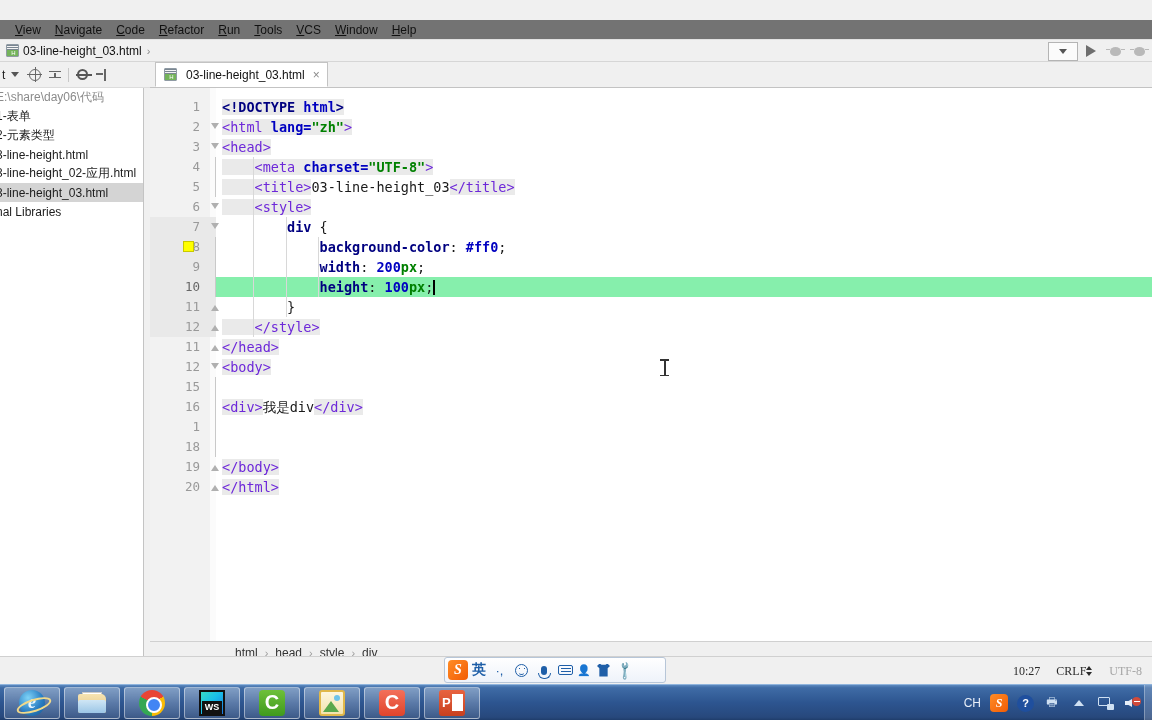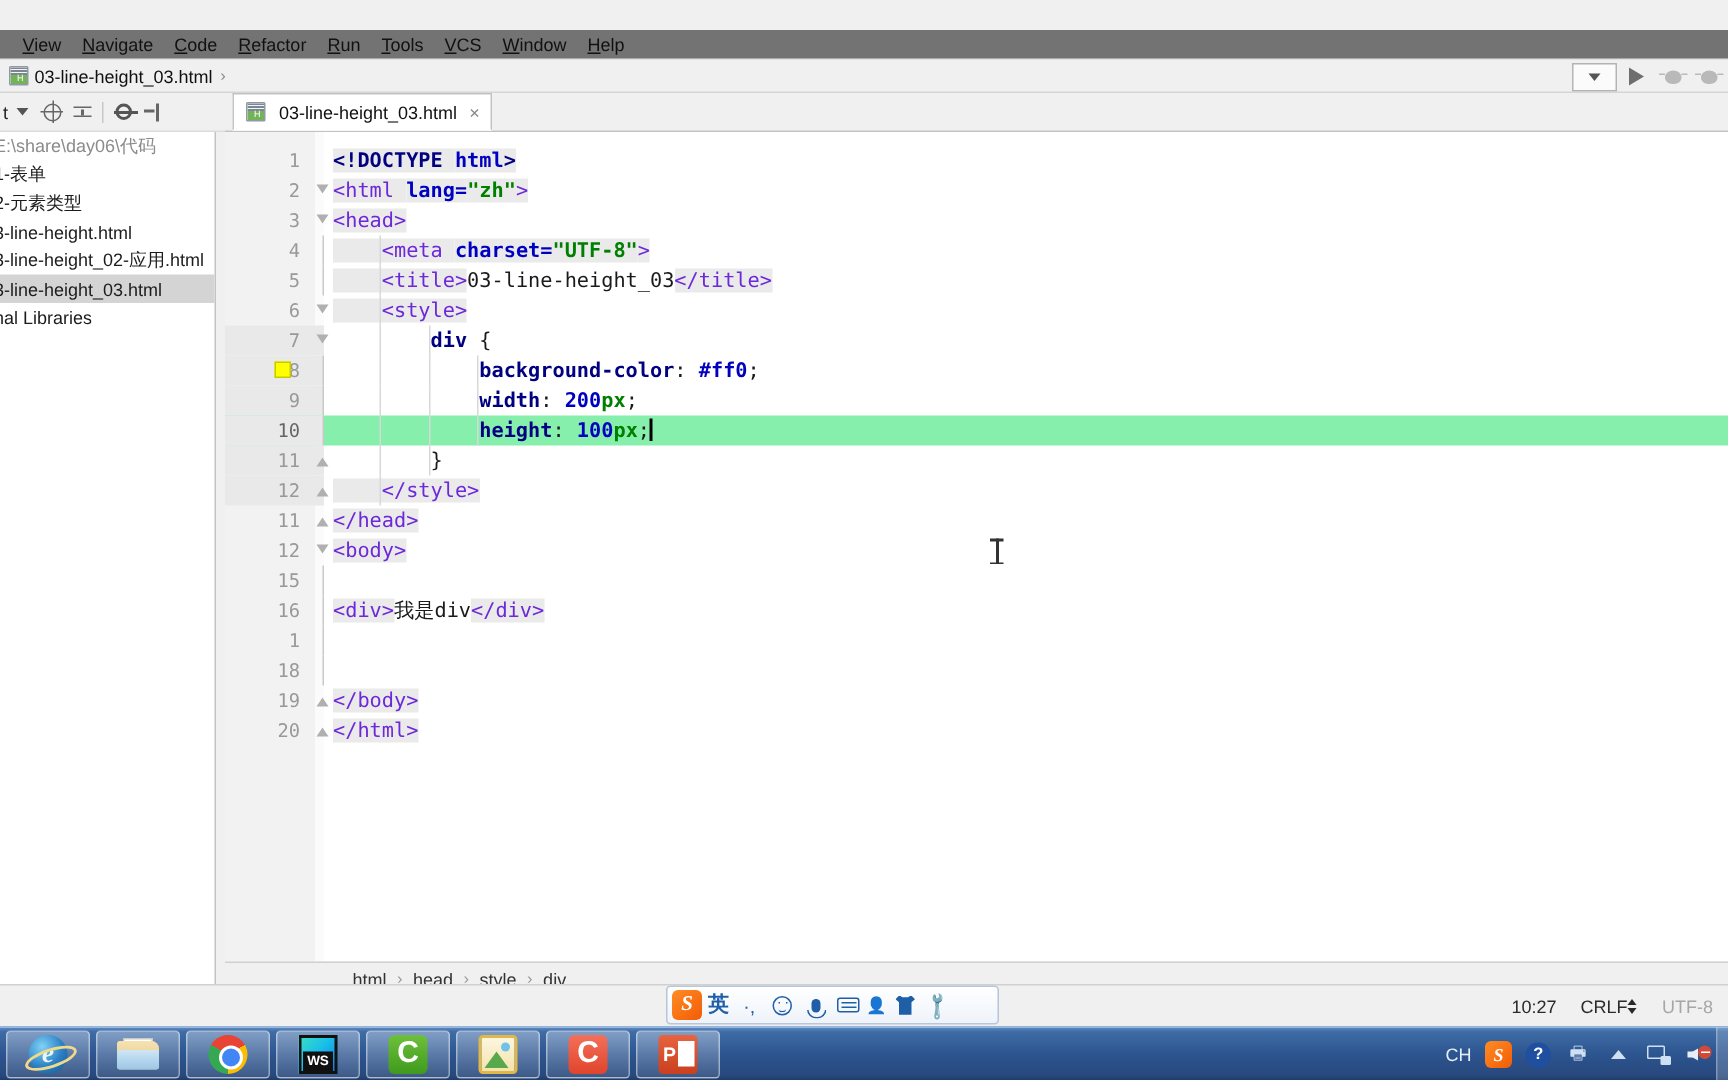--- a/index.html
+++ b/index.html
@@ -218,21 +218,21 @@
 
   
   .statusbar {
     position: absolute; left: 0; top: 656px; width: 1152px; height: 28px;
     background: #f0f0f0; border-top: 1px solid #d0d0d0;
   }
   .status-right {
     position: absolute; right: 10px; top: 0; height: 28px;
     display: flex; align-items: center; gap: 16px;
   }
-  .st-item { font-size: 12px; color: #2a2a2a; }
+  .st-item { font-size: 12px; color: #2a2a2a; font-family: Liberation Serif, serif; }
   .st-item.dim { color: #a6a6a6; }
   .crlf-arrows { display:inline-block; position:relative; width:7px; height:12px; vertical-align:-2px;}
   .crlf-arrows::before{content:"";position:absolute;left:0;top:1px;border-left:3.5px solid transparent;border-right:3.5px solid transparent;border-bottom:4px solid #2a2a2a;}
   .crlf-arrows::after{content:"";position:absolute;left:0;bottom:1px;border-left:3.5px solid transparent;border-right:3.5px solid transparent;border-top:4px solid #2a2a2a;}
 
   
   .ime-bar {
     position: absolute; left: 444px; top: 657px; width: 222px; height: 26px;
     background: linear-gradient(to bottom,#ffffff,#eef3fa);
     border: 1px solid #b7c6d8; border-radius: 3px;

